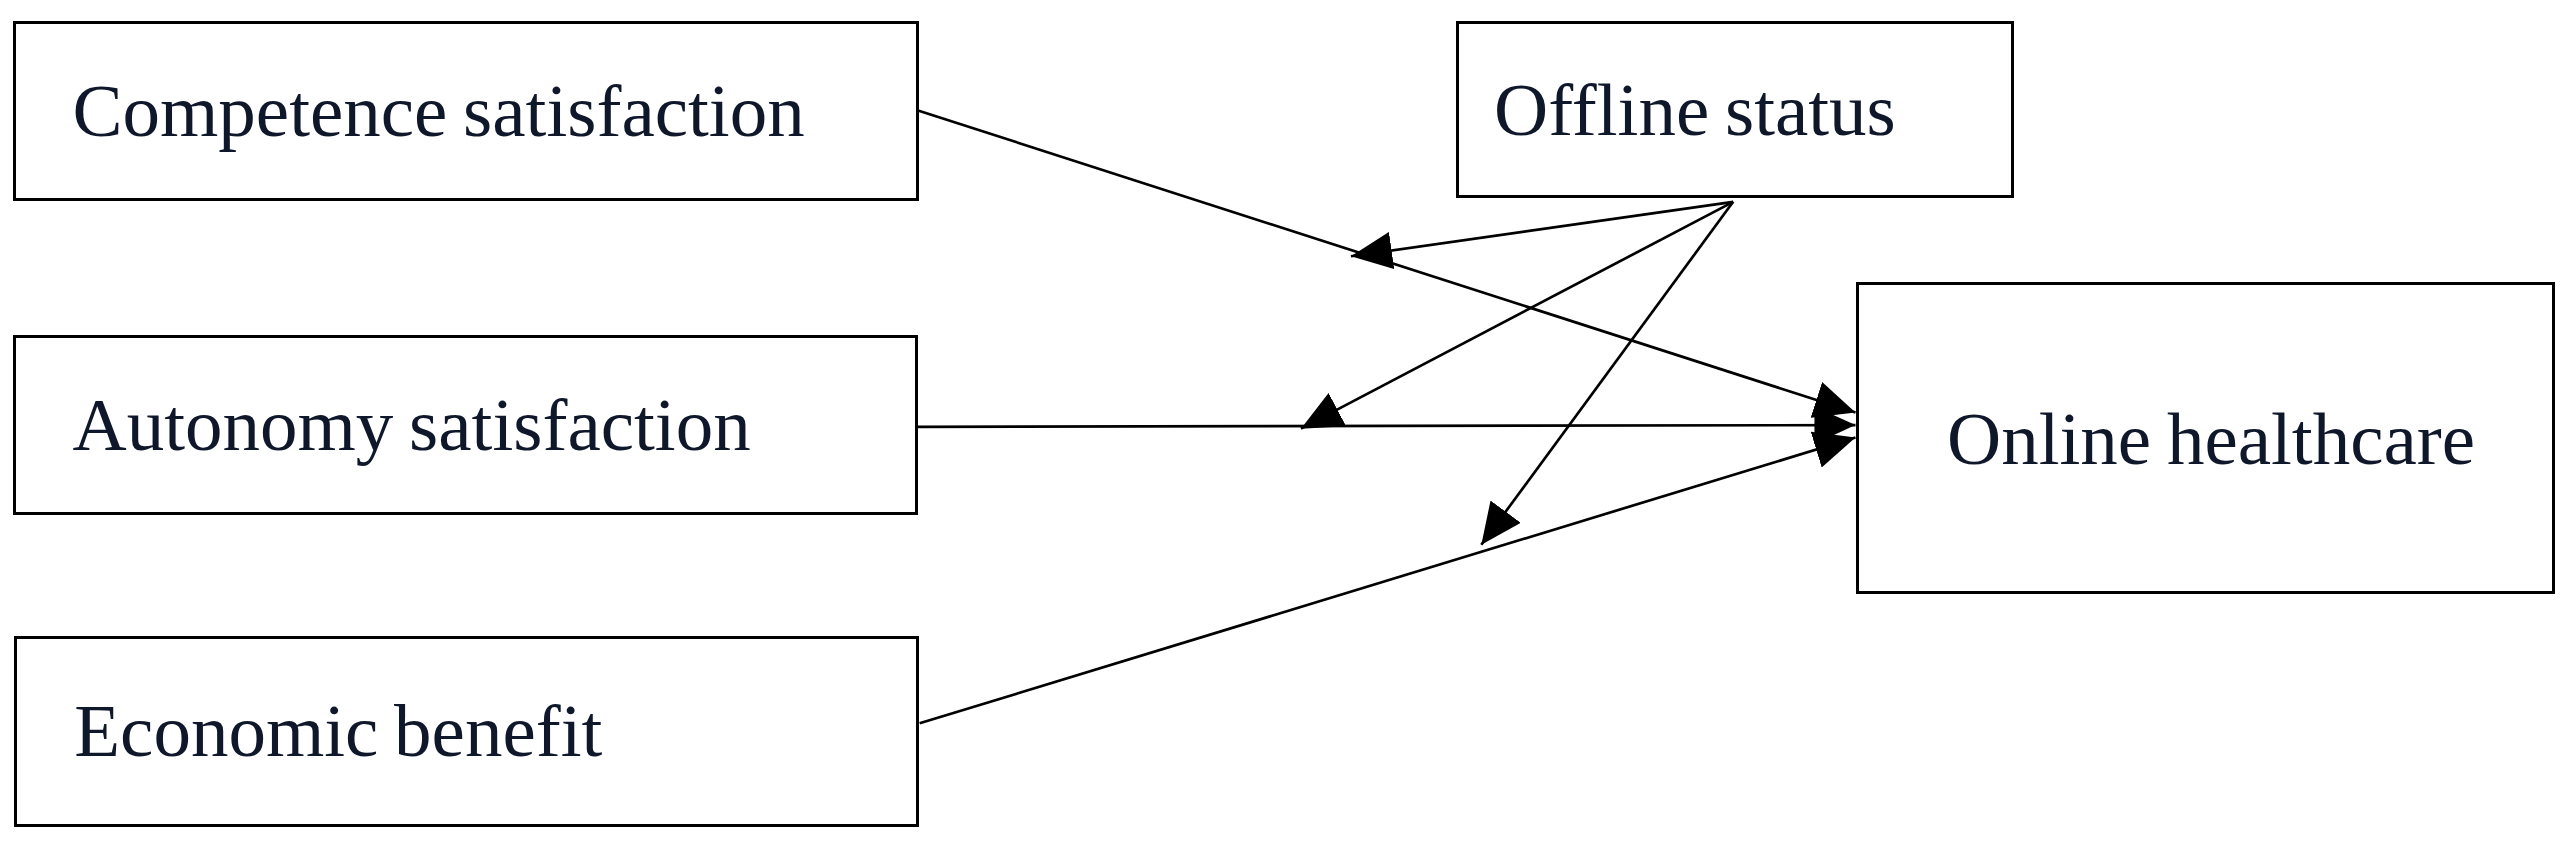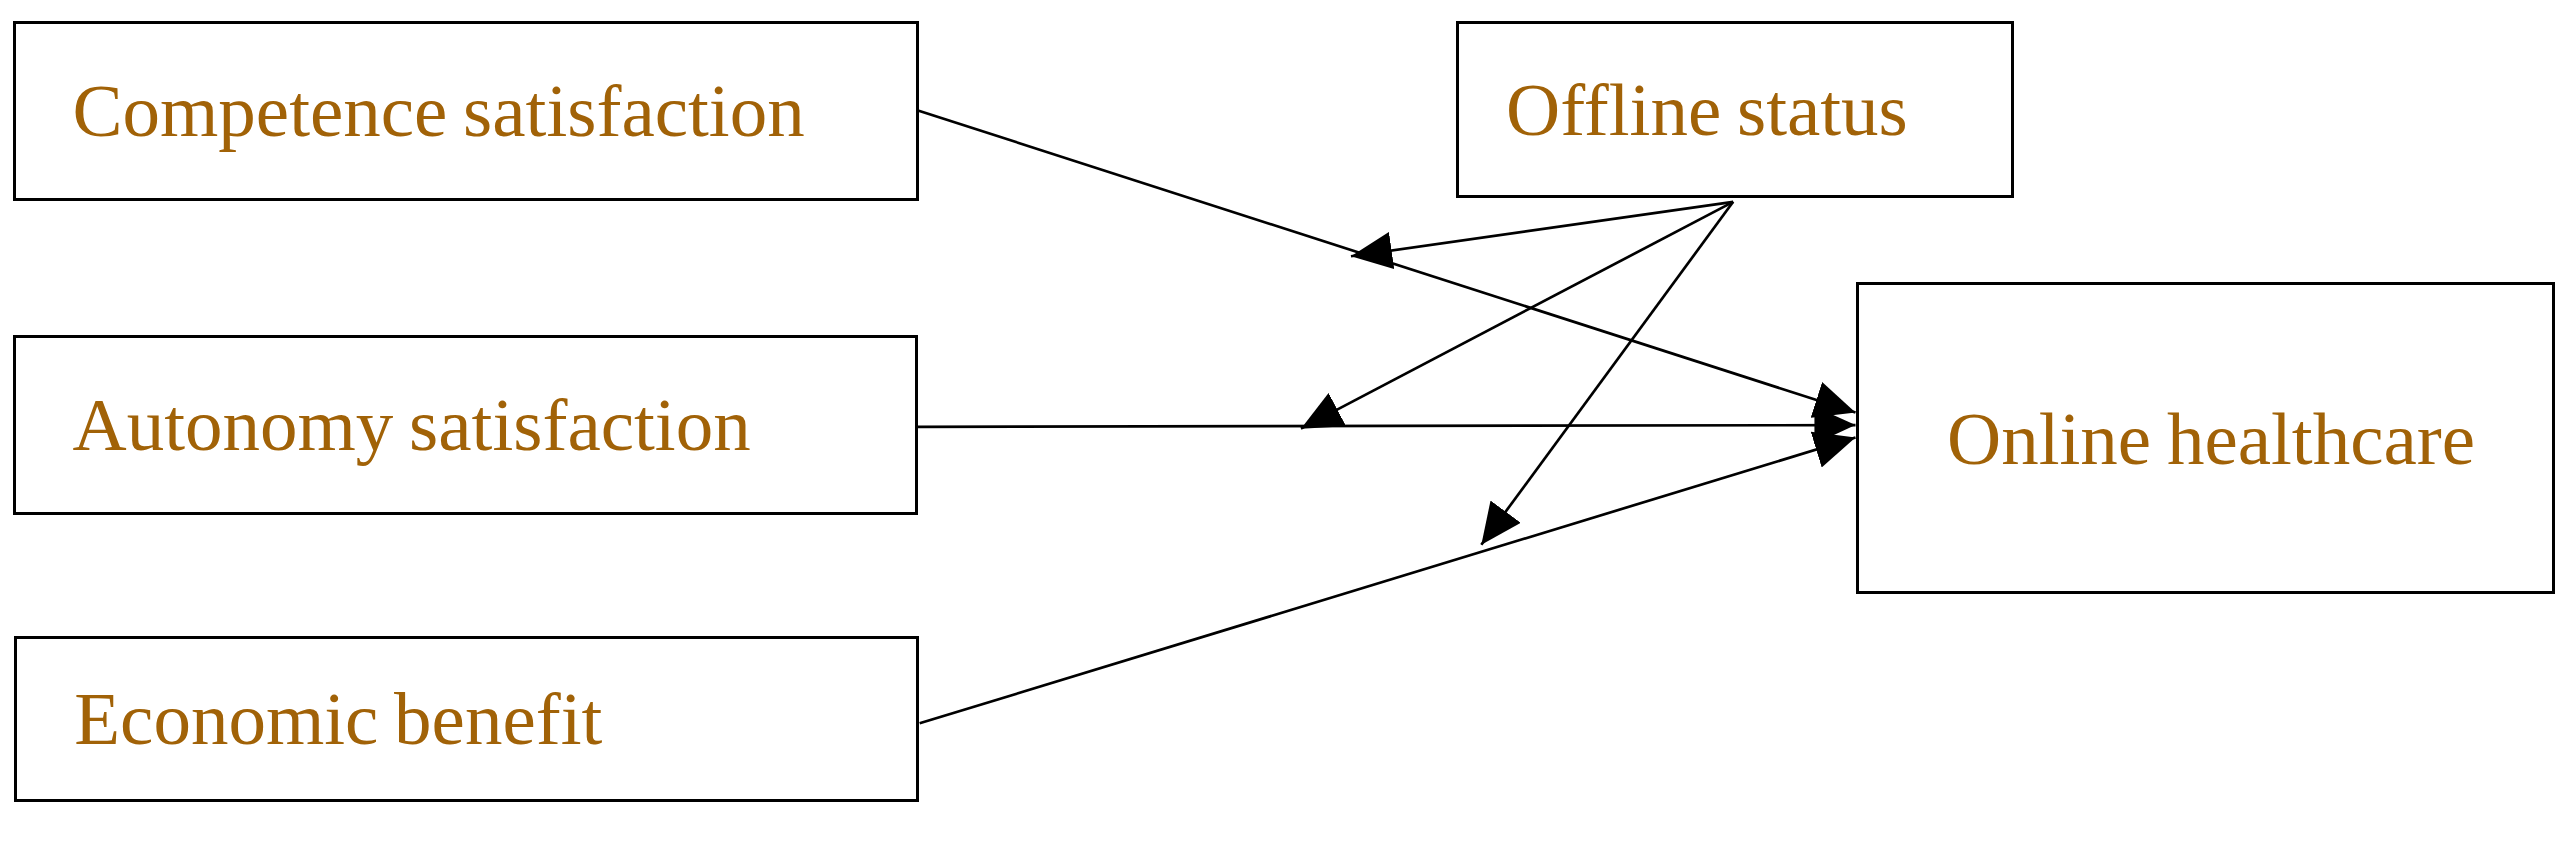--- a/index.html
+++ b/index.html
@@ -6,39 +6,39 @@
     margin: 0;
     padding: 0;
     background: #ffffff;
   }
   .canvas {
     position: relative;
     width: 2576px;
     height: 843px;
     background: #ffffff;
     font-family: "Liberation Serif", "DejaVu Serif", serif;
-    color: #a16207;
+    color: #0f172a;
     overflow: hidden;
   }
   .box {
     position: absolute;
     box-sizing: border-box;
     border: 3.6px solid #000000;
     background: #ffffff;
     display: flex;
     align-items: center;
     font-size: 75px;
     line-height: 1.1;
     white-space: nowrap;
     word-spacing: -0.04em;
   }
   .box-competence { left: 12.5px;   top: 21.4px;  width: 906px; height: 180px; padding-left: 57px; }
   .box-autonomy   { left: 12.5px;   top: 335px; width: 905px; height: 180px; padding-left: 57px; }
-  .box-economic   { left: 14.3px;   top: 636px; width: 905px; height: 166px; padding-left: 57px; text-align: center; }
-  .box-offline    { left: 1456px; top: 21.4px;  width: 558px;  height: 177px; padding-left: 47px; }
+  .box-economic   { left: 14.3px;   top: 636px; width: 905px; height: 191px; padding-left: 57px; text-align: center; }
+  .box-offline    { left: 1456px; top: 21.4px;  width: 558px;  height: 177px; padding-left: 35px; }
   .box-outcome    {
     left: 1856px; top: 282px; width: 699px; height: 312px;
     padding-left: 88px;
     flex-direction: column;
     align-items: flex-start;
     justify-content: center;
   }
   .box-outcome .tline { display: block; line-height: 125px; }
   svg.links {
     position: absolute;

